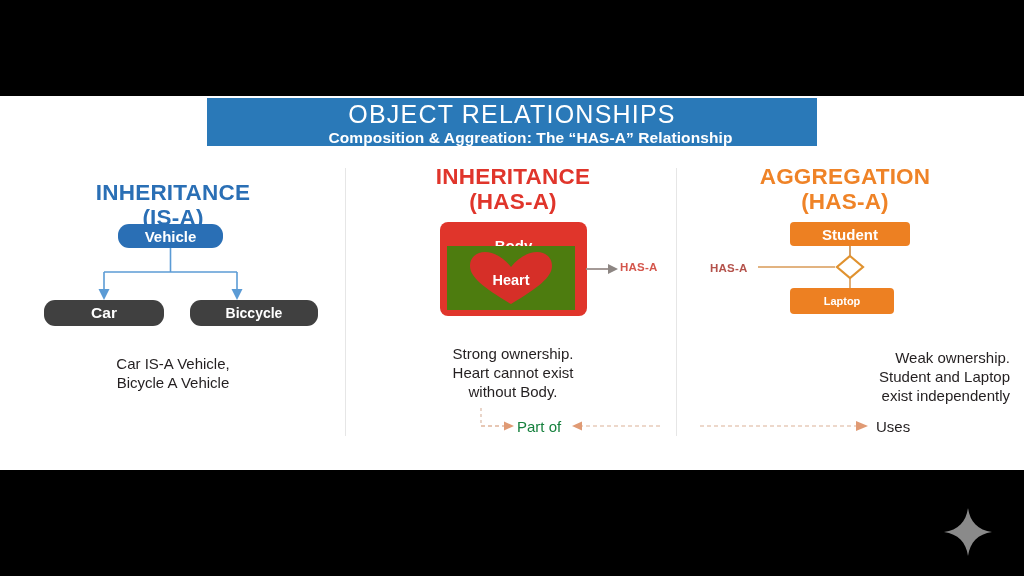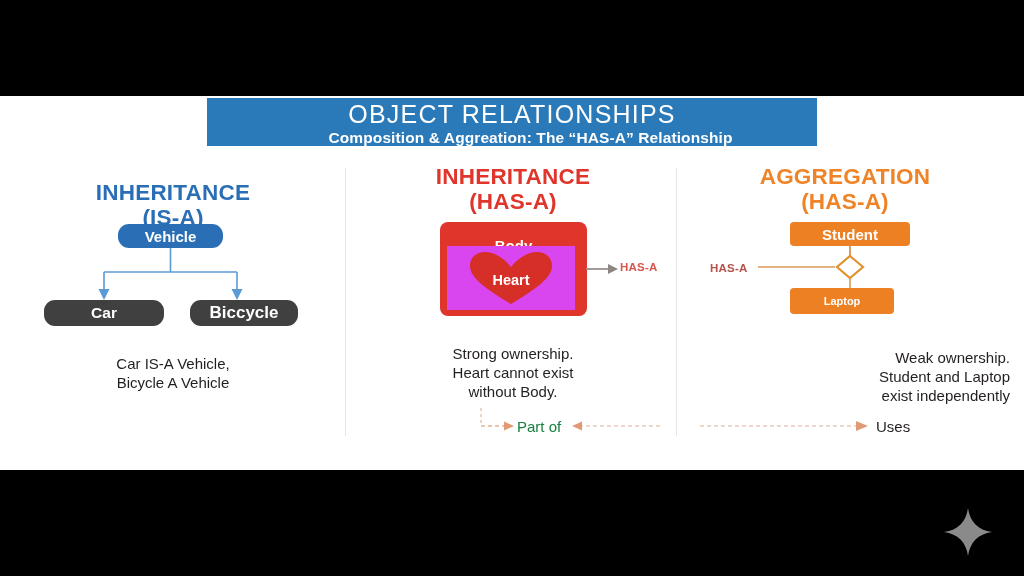--- a/index.html
+++ b/index.html
@@ -102,22 +102,22 @@
   }
   #box-vehicle {
     left: 110px; top: 0px; width: 105px; height: 24px;
     font-size: 15px;
   }
   #box-car {
     left: 36px; top: 76px; width: 120px; height: 26px;
     font-size: 15.5px;
   }
   #box-bicycle {
-    left: 182px; top: 76px; width: 108px; height: 26px;
-    font-size: 17px;
+    left: 182px; top: 76px; width: 128px; height: 26px;
+    font-size: 14px;
   }
   #inh-lines {
     position: absolute;
     left: 0; top: 0;
     width: 330px; height: 110px;
   }
 
   .col-caption {
     position: absolute;
     width: 330px;
@@ -150,21 +150,21 @@
     text-align: center;
     color: #ffffff;
     font-weight: bold;
     font-size: 15px;
     line-height: 19px;
   }
   #body-inner {
     position: absolute;
     left: 7px; top: 24px;
     width: 128px; height: 64px;
-    background: #d946ef;
+    background: #4d7c0f;
   }
   #heart-wrap {
     position: absolute;
     left: 50%; top: 50%;
     transform: translate(-50%, -50%);
     width: 86px; height: 56px;
   }
   #heart-label {
     position: absolute;
     left: 0; top: 50%;

